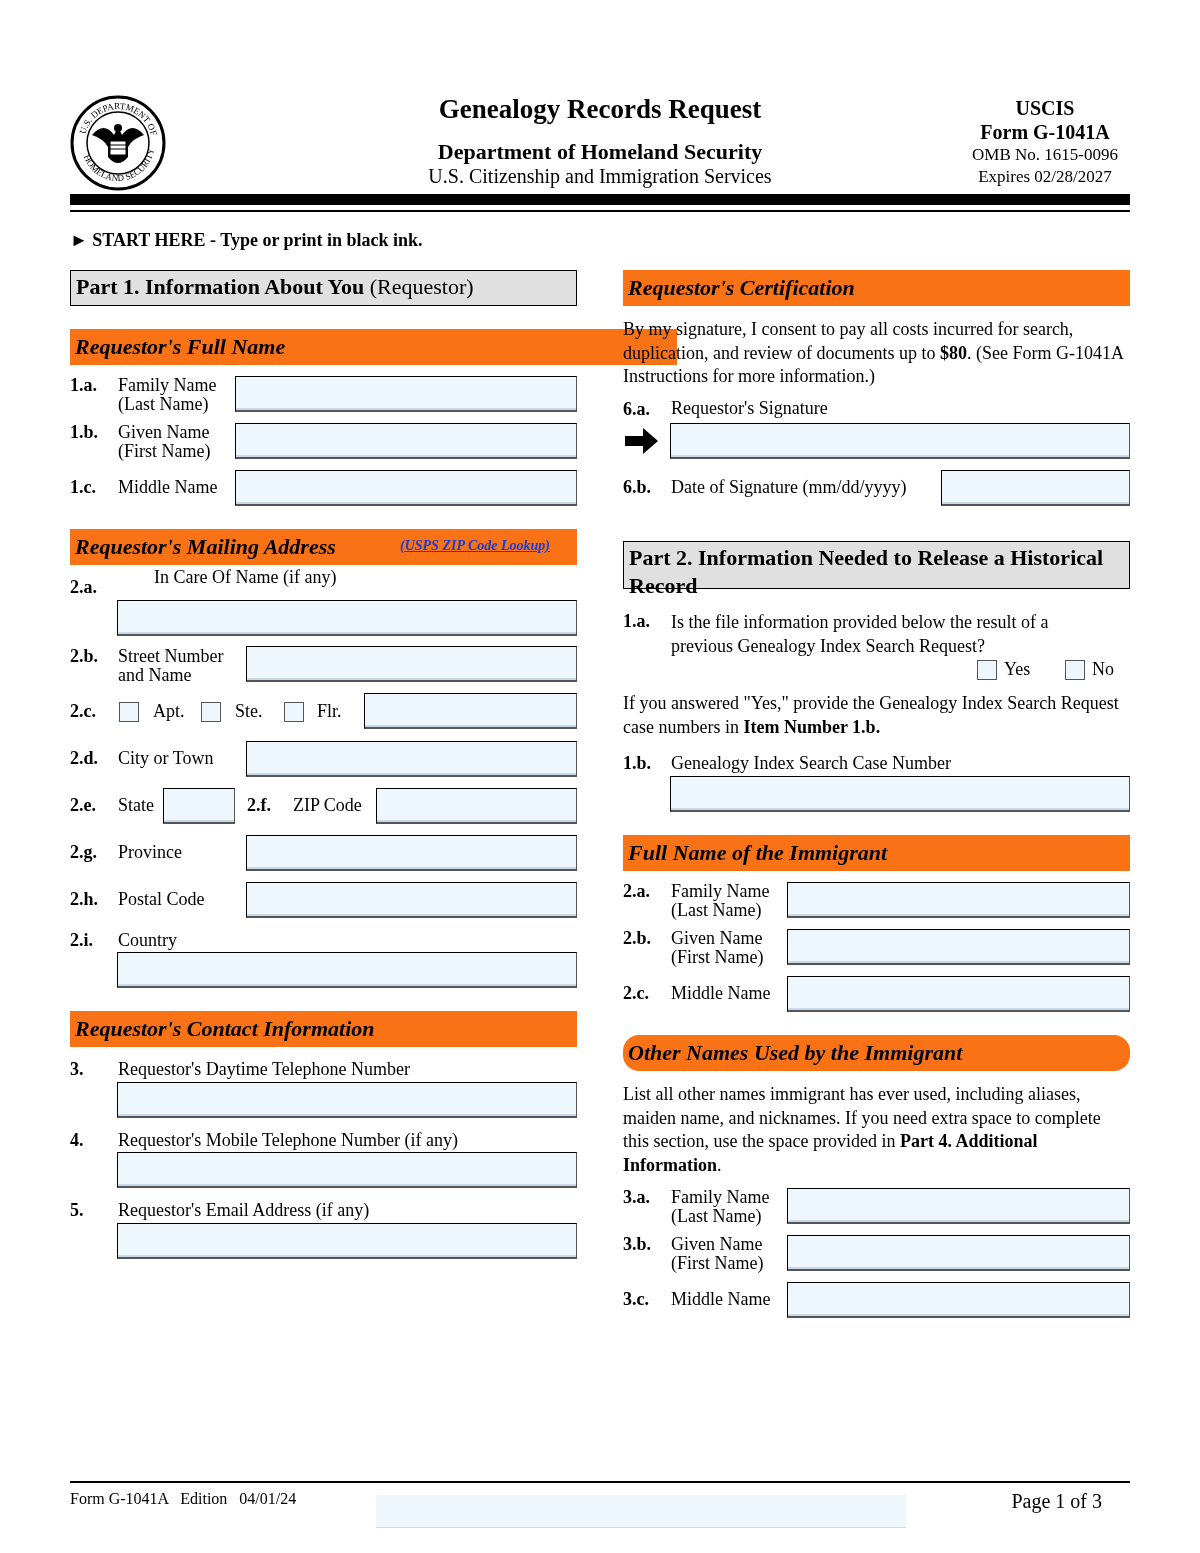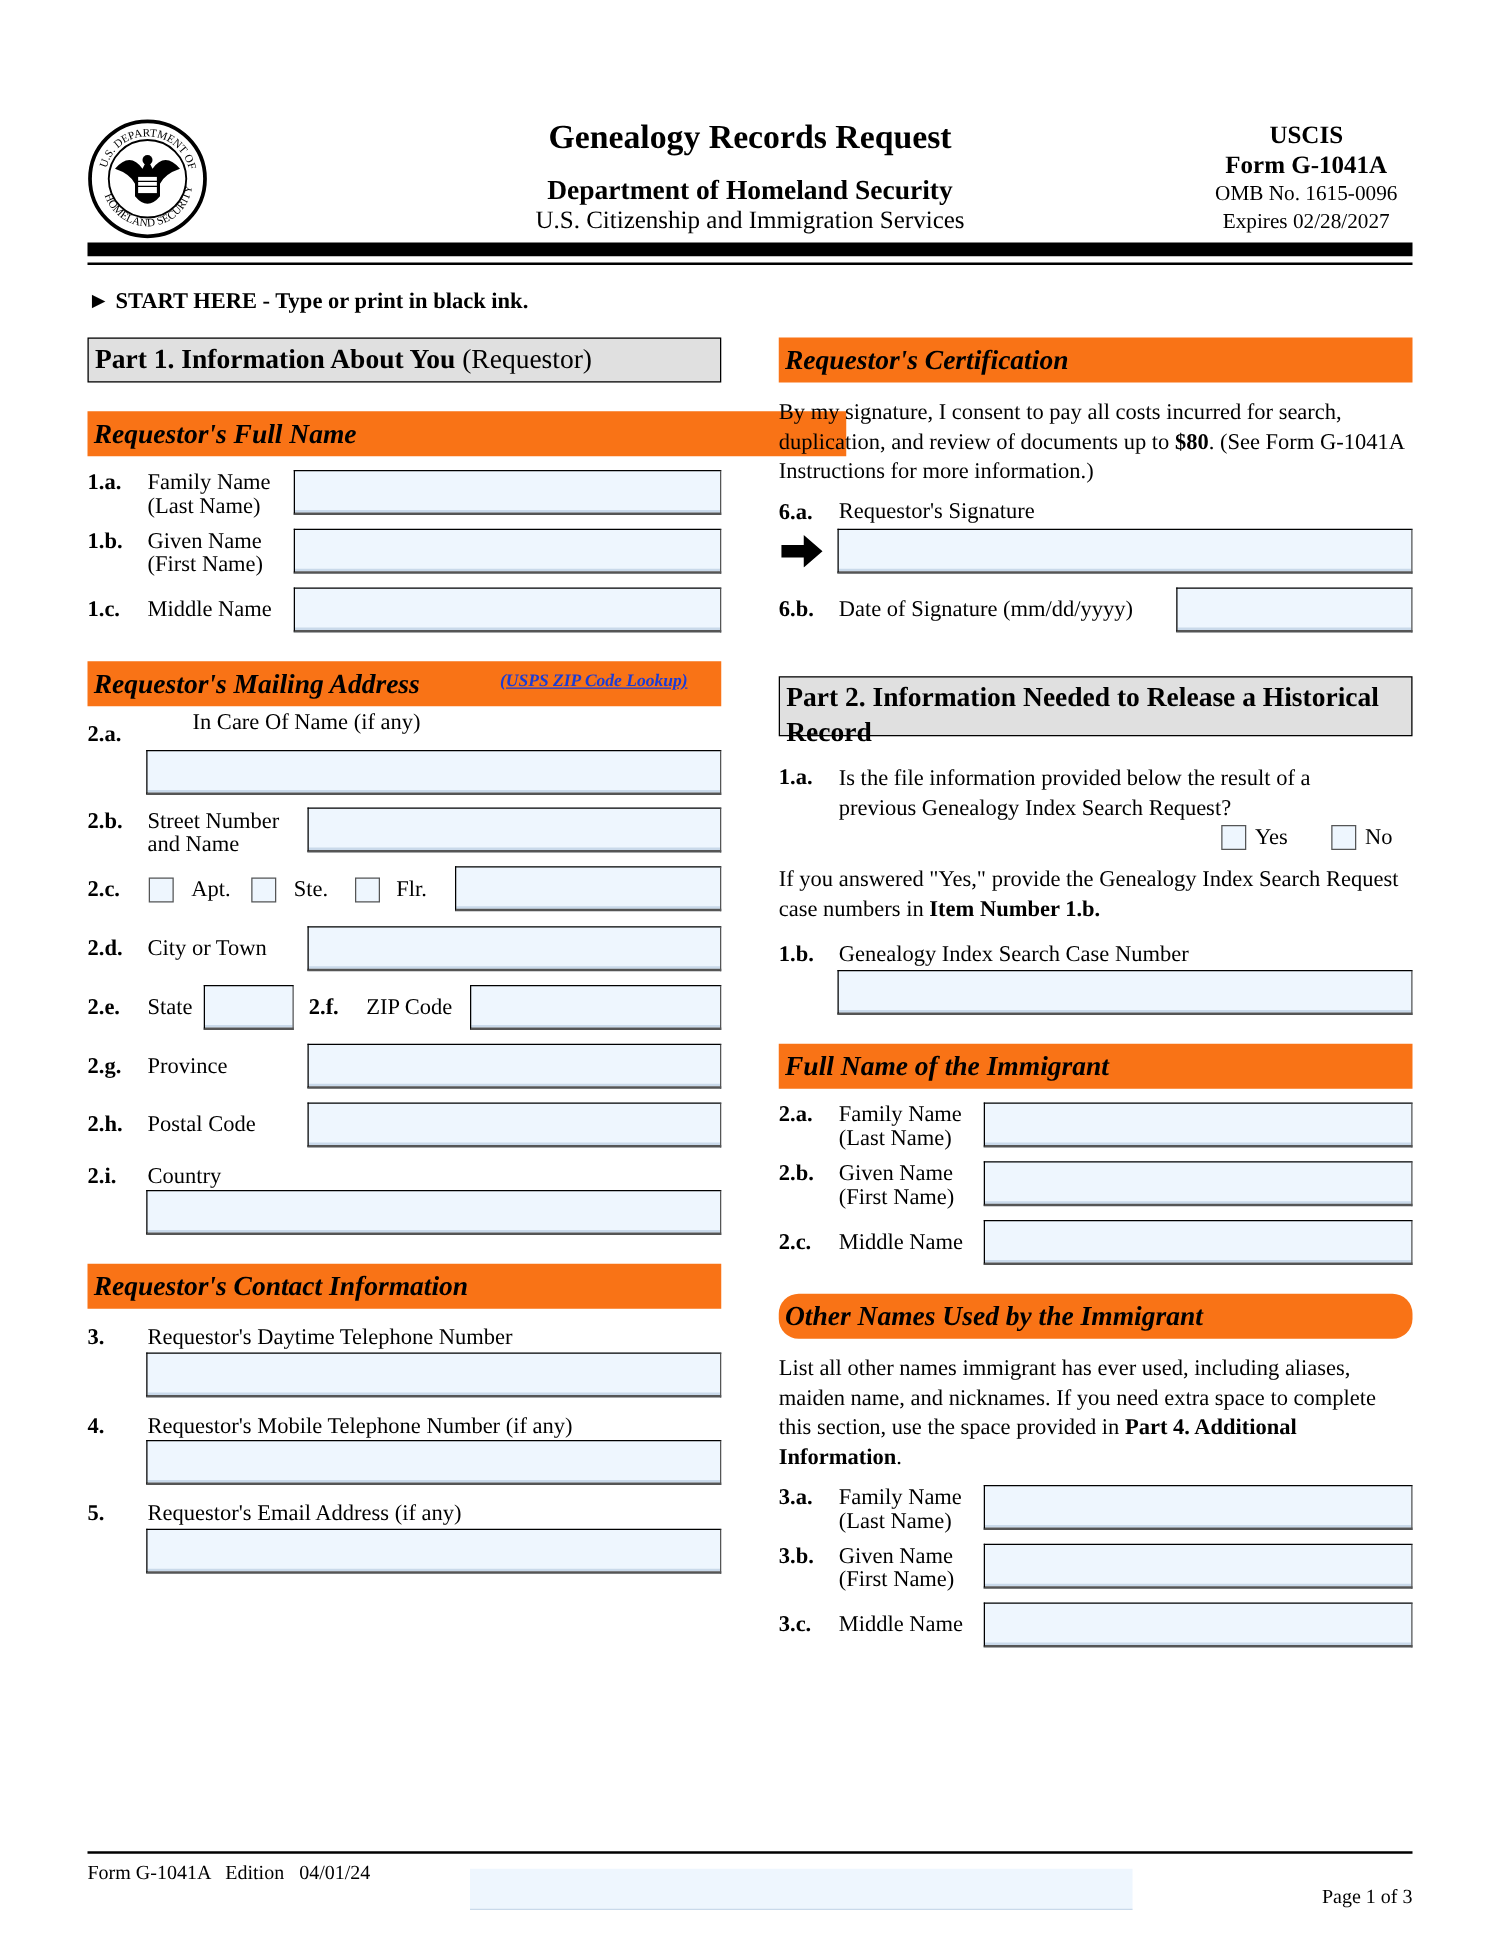--- a/index.html
+++ b/index.html
@@ -32,21 +32,21 @@
   .lbl { font-size: 18px; line-height: 19px; }
 
   .fld { background: #eef6fe; border: 1px solid #000; border-bottom: 2px solid #555; border-right: 1px solid #555; box-shadow: inset 0 -2px 0 #c9d9ea; }
   .chk { background: #eef6fe; border: 1px solid #555; width: 20px; height: 20px; }
 
   .para { font-size: 18px; line-height: 23.5px; }
   .link { font-size: 14px; font-weight: bold; font-style: italic; color: #1a3cd6; text-decoration: underline; }
 
   .foot-rule { left: 70px; top: 1481px; width: 1060px; height: 2px; background: #000; }
   .foot-left { left: 70px; top: 1490px; font-size: 16px; }
-  .foot-right { left: 1000px; width: 130px; top: 1490px; font-size: 16px; text-align: right; margin-top: 19px; }
+  .foot-right { left: 972px; width: 130px; top: 1490px; font-size: 20px; text-align: right; }
   .foot-box { left: 376px; top: 1495px; width: 530px; height: 33px; background: #eef6fe; border-bottom: 1px solid #c9d9ea; }
 </style>
 </head>
 <body>
 
 <div class="abs seal">
   <svg width="96" height="96" viewBox="0 0 96 96">
     <circle cx="48" cy="48" r="46" fill="#fff" stroke="#000" stroke-width="3"></circle>
     <circle cx="48" cy="48" r="31" fill="#fff" stroke="#000" stroke-width="1.5"></circle>
     <path id="arcTop" d="M14 48 A34 34 0 0 1 82 48" fill="none"></path>

